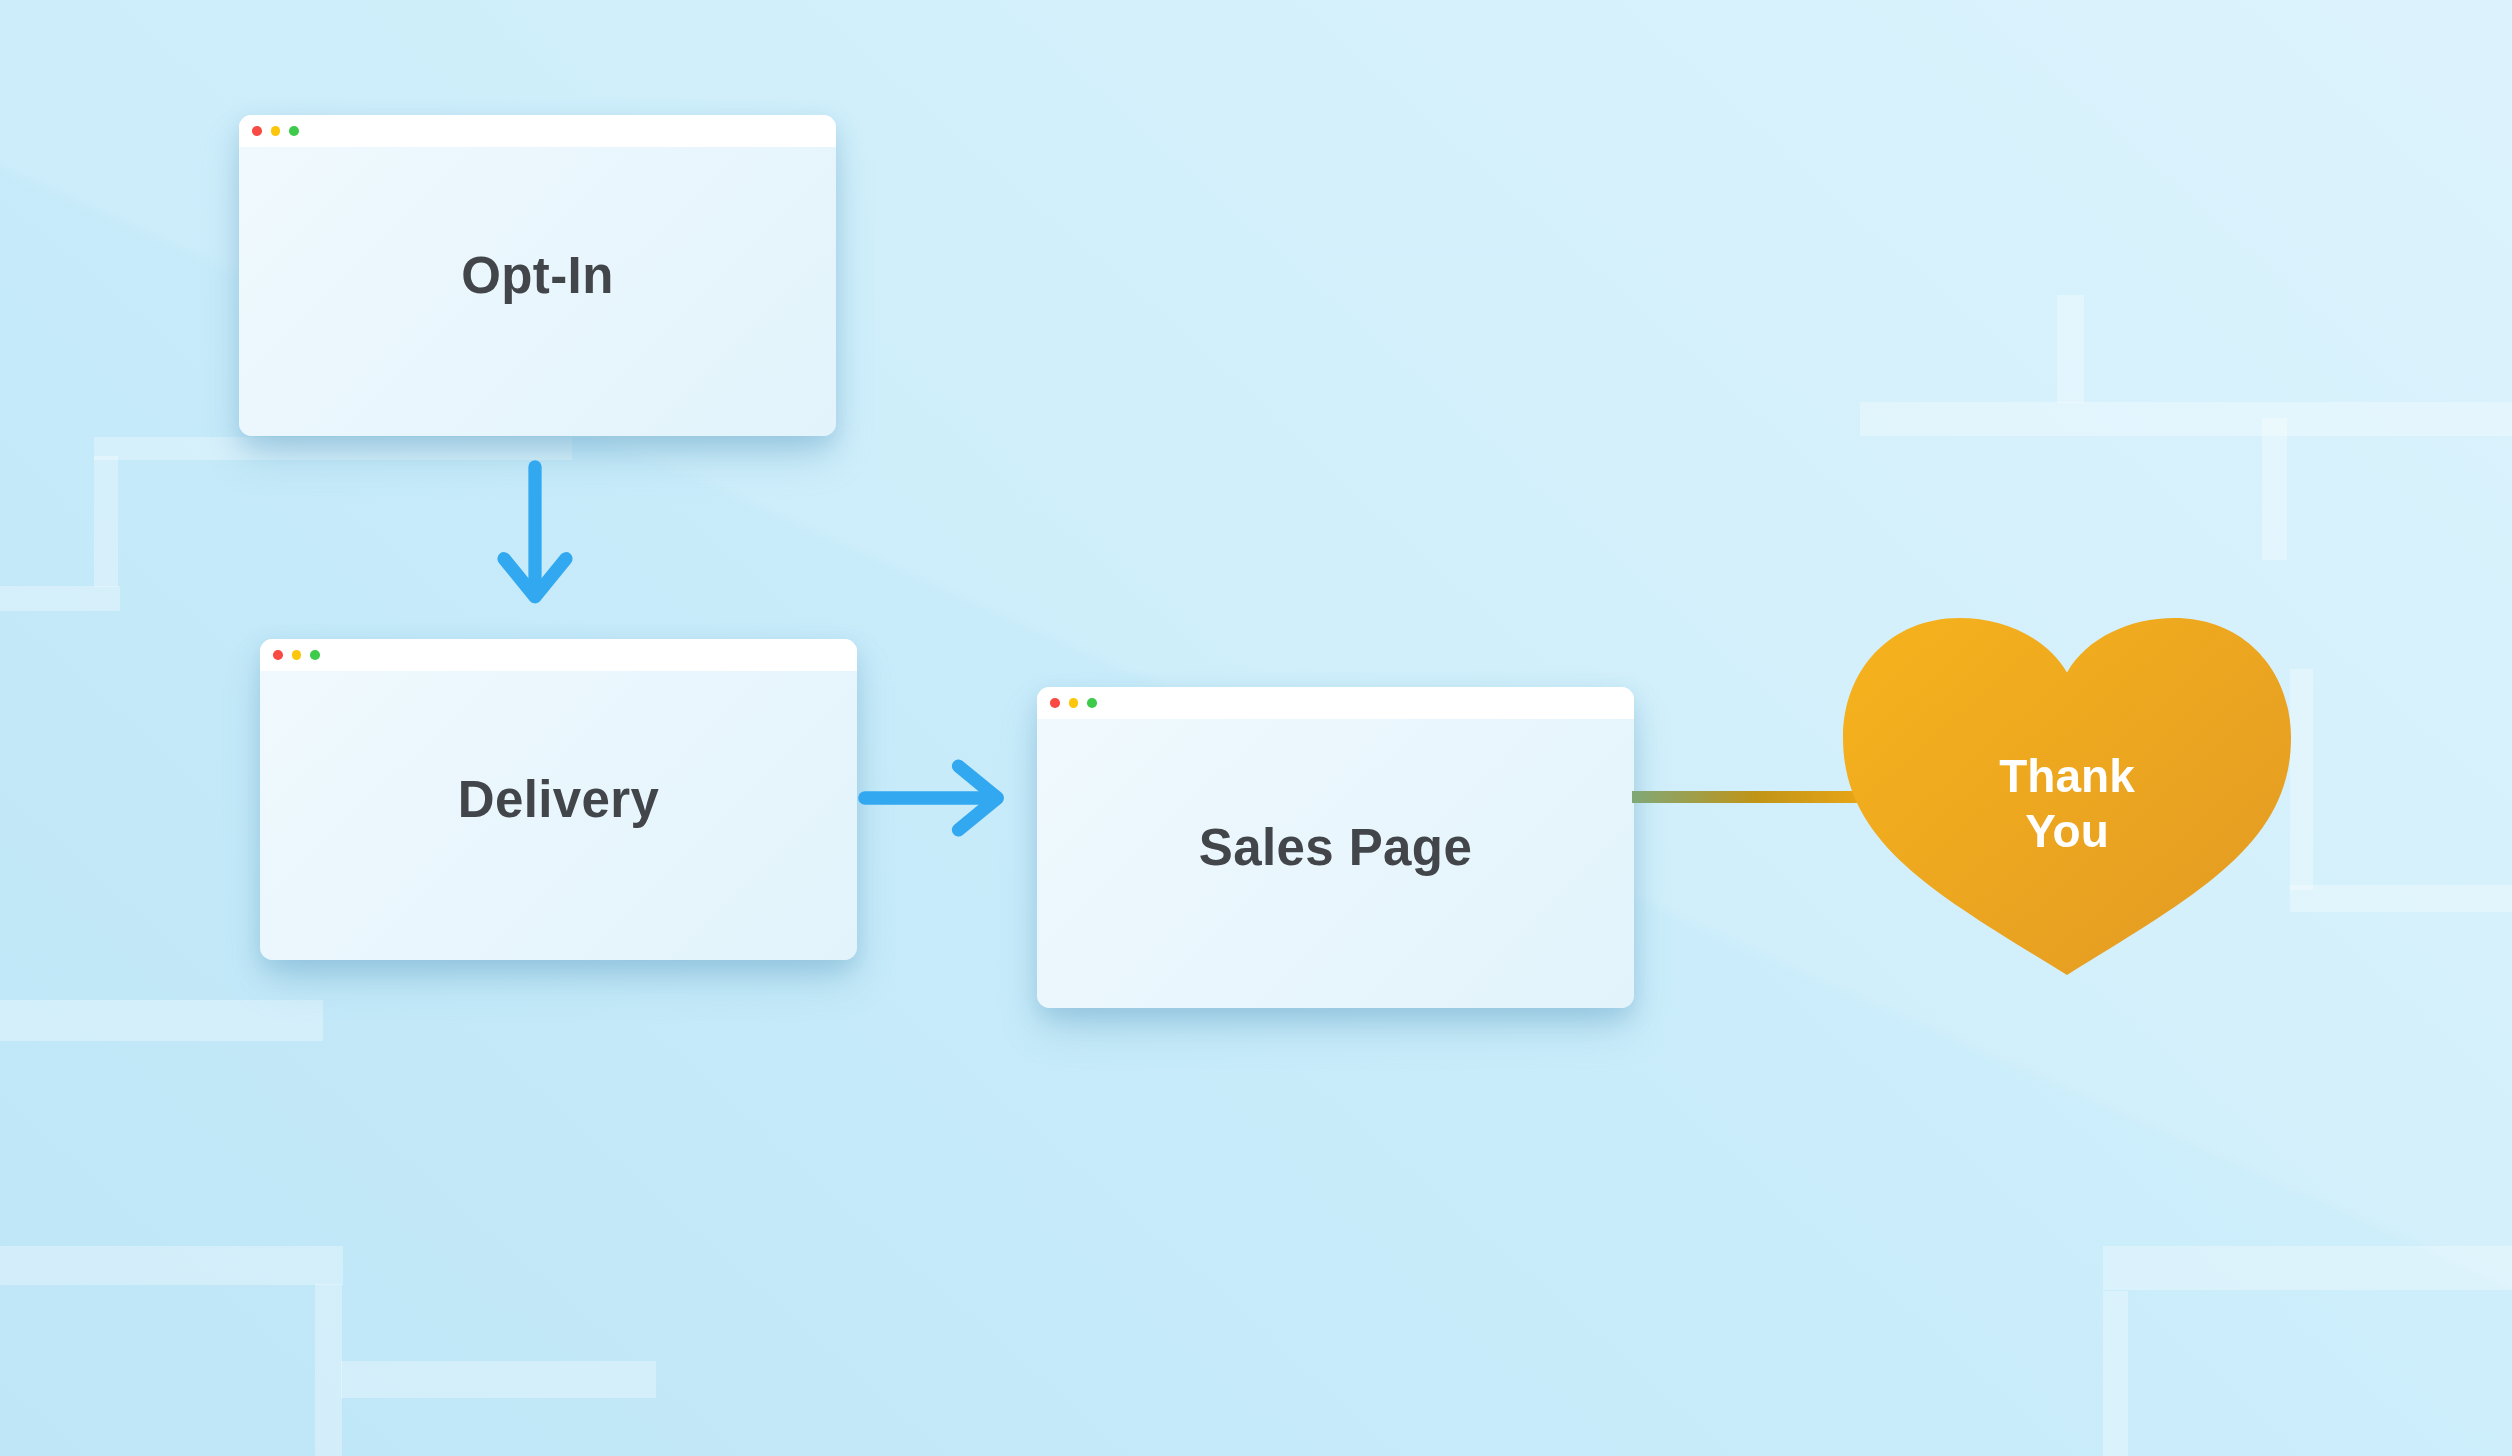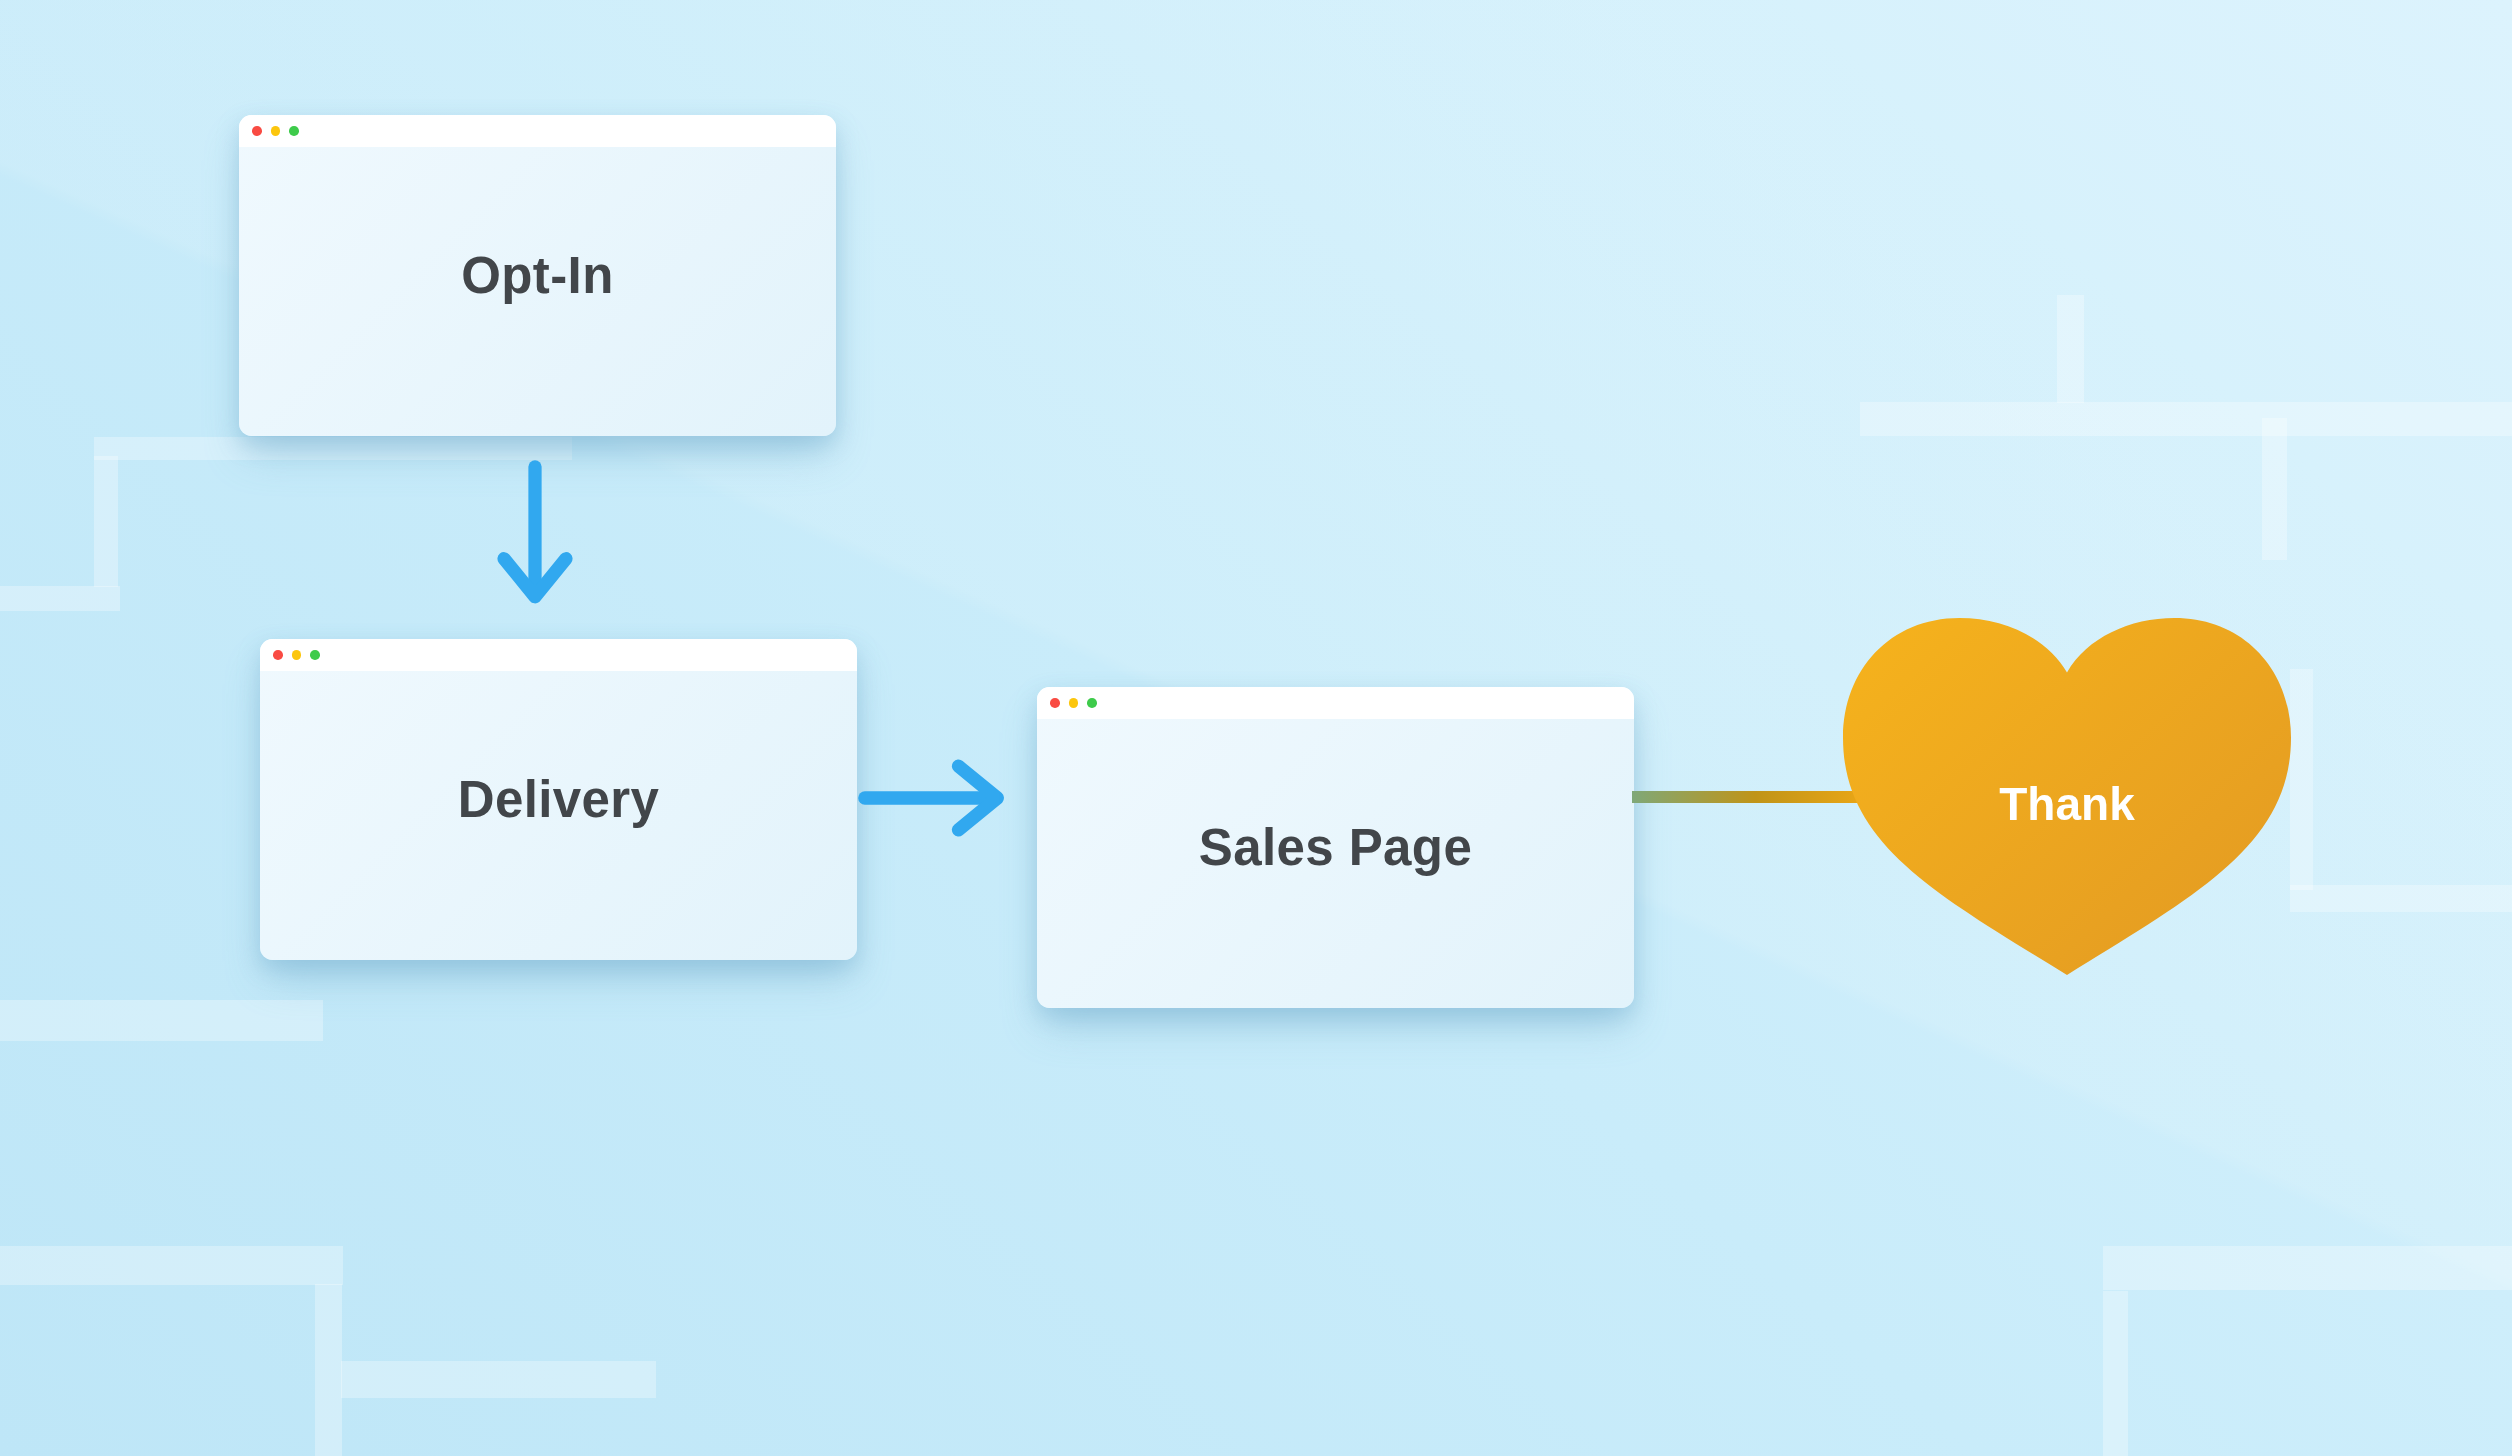--- a/index.html
+++ b/index.html
@@ -158,17 +158,18 @@
       <defs>
         <linearGradient id="heartgrad" x1="0" y1="0" x2="0.9" y2="0.8">
           <stop offset="0" class="hg1"></stop>
           <stop offset="1" class="hg2"></stop>
         </linearGradient>
       </defs>
       <path d="M50 12.5 C45.5 4.5 36 0 26 0 C10.5 0 0 12 0 27.5 C0 52 21 63.5 50 82 C79 63.5 100 52 100 27.5 C100 12 89.5 0 74 0 C64 0 54.5 4.5 50 12.5 Z" fill="url(#heartgrad)"></path>
     </svg>
     <div class="heart-label">
       <div>Thank</div>
+      <div>You</div>
     </div>
   </div>
 
 </div>
 
 
 </body></html>

